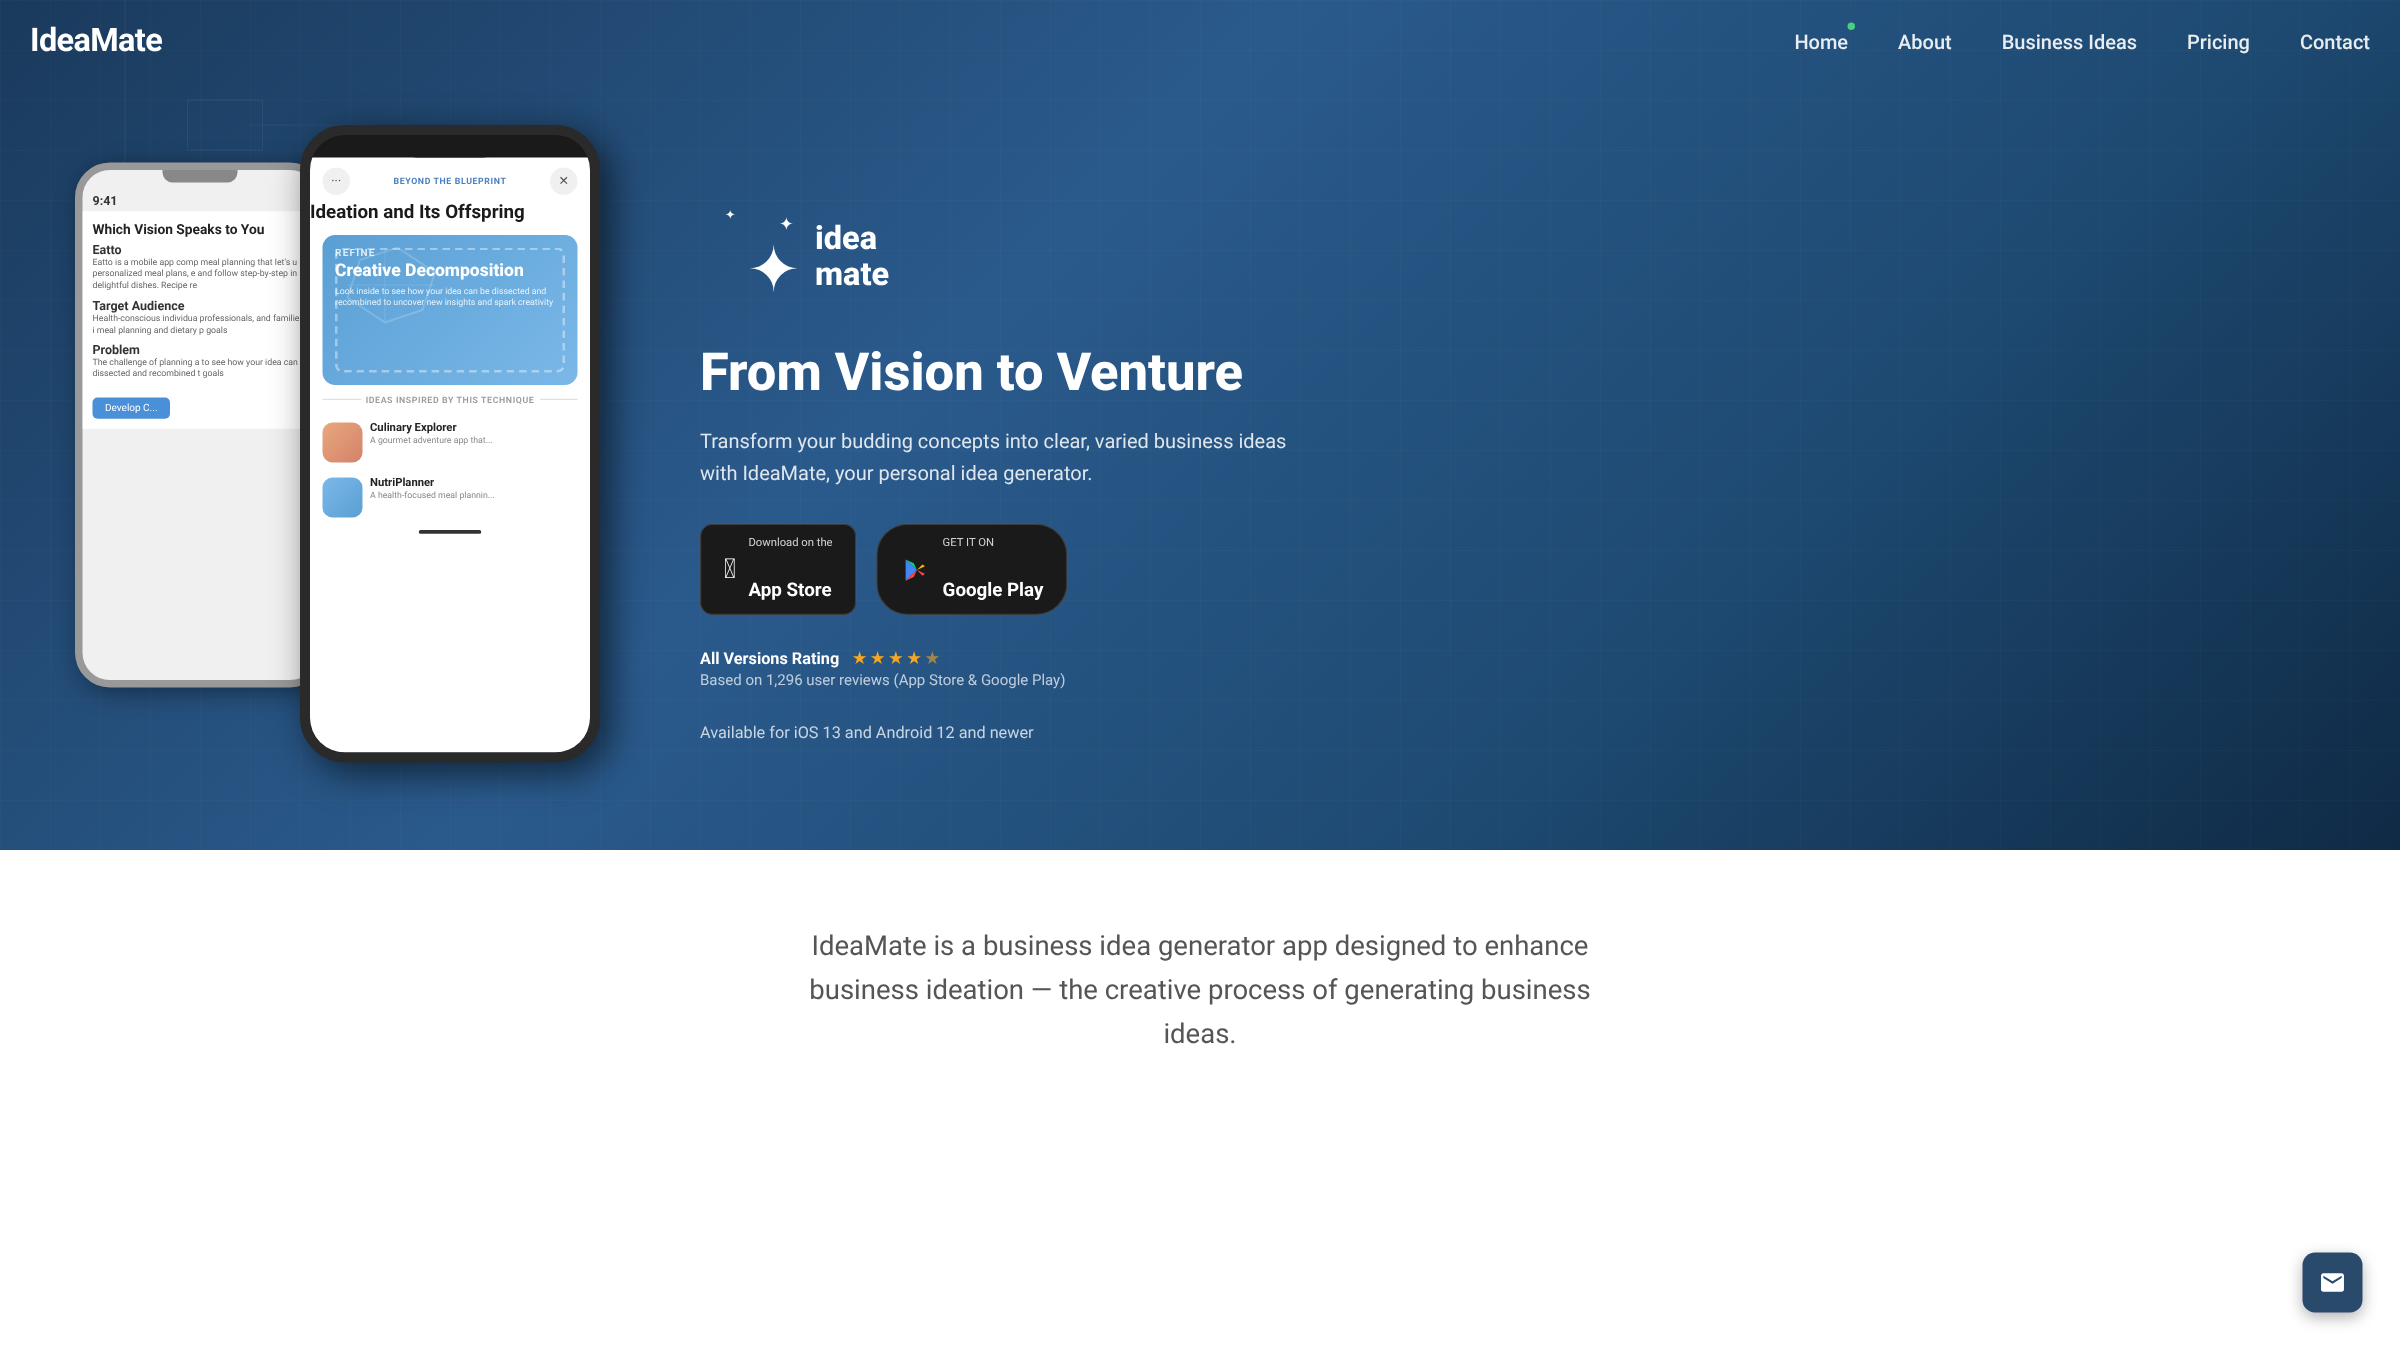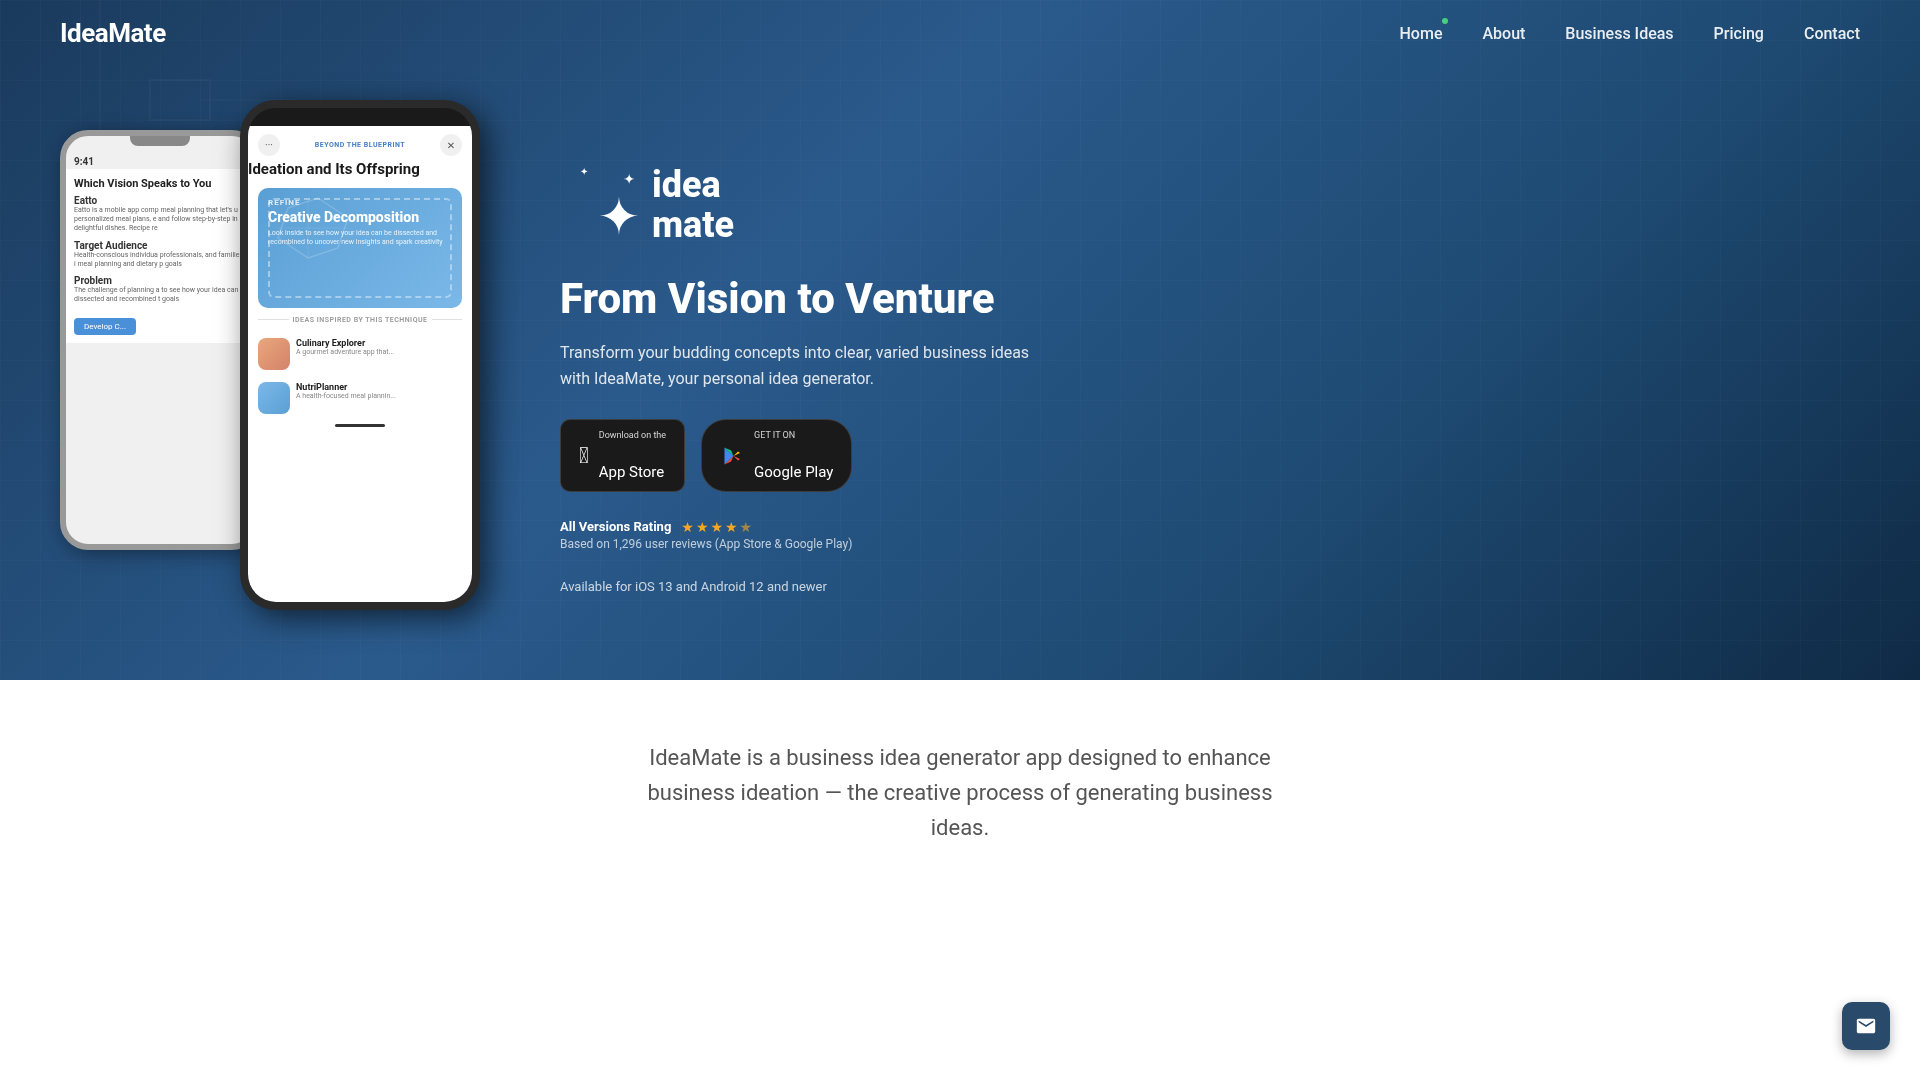--- a/index.html
+++ b/index.html
@@ -5,21 +5,21 @@
     * { margin: 0; padding: 0; box-sizing: border-box; }
     body { font-family: -apple-system, BlinkMacSystemFont, 'Segoe UI', Roboto, sans-serif; background: #fff; overflow-x: hidden; }
 
     
     .navbar {
       position: absolute;
       top: 0; left: 0; right: 0;
       display: flex;
       align-items: center;
       justify-content: space-between;
-      padding: 18px 60px;
+      padding: 18px 24px;
       z-index: 100;
     }
     .nav-logo {
       font-size: 26px;
       font-weight: 700;
       color: #fff;
       letter-spacing: -0.5px;
     }
     .nav-links {
       display: flex;
@@ -341,21 +341,21 @@
       top: 5px;
       right: 5px;
       font-size: 14px;
     }
     .sparkle-star.small2 {
       top: 0;
       left: 20px;
       font-size: 10px;
     }
     .app-logo-text {
-      font-size: 36px;
+      font-size: 26px;
       font-weight: 800;
       color: #fff;
       line-height: 1.1;
     }
 
     .hero-headline {
       font-size: 42px;
       font-weight: 800;
       color: #fff;
       margin-bottom: 16px;
@@ -390,21 +390,21 @@
     .store-btn-icon {
       font-size: 22px;
     }
     .store-btn-text-small {
       font-size: 9px;
       color: rgba(255,255,255,0.8);
       display: block;
     }
     .store-btn-text-large {
       font-size: 15px;
-      font-weight: 400;
+      font-weight: 700;
       display: block;
       margin-top: 23px;
     }
     .store-btn.google {
       background: #1a1a1a;
       border-radius: 25px;
     }
     .google-play-icon {
       width: 24px;
       height: 24px;

